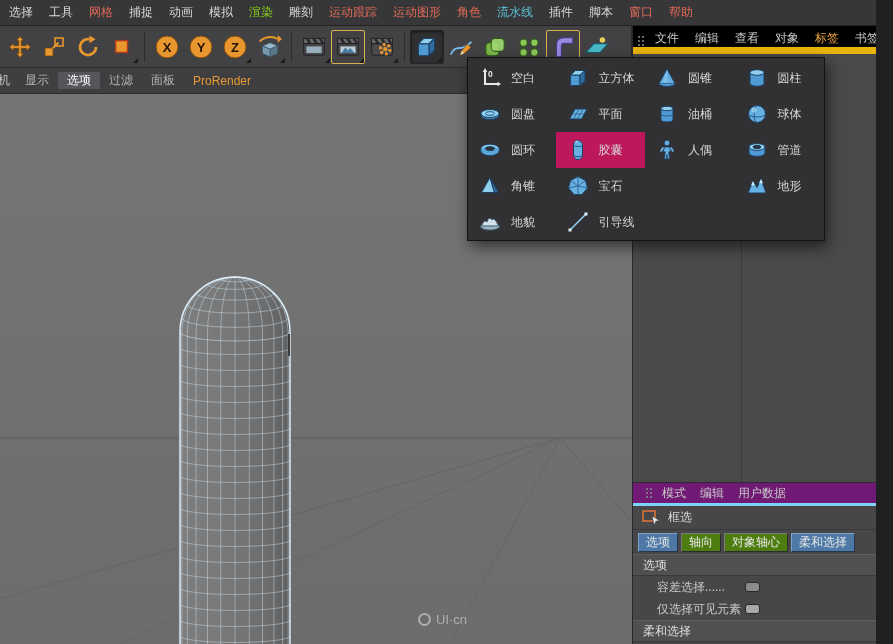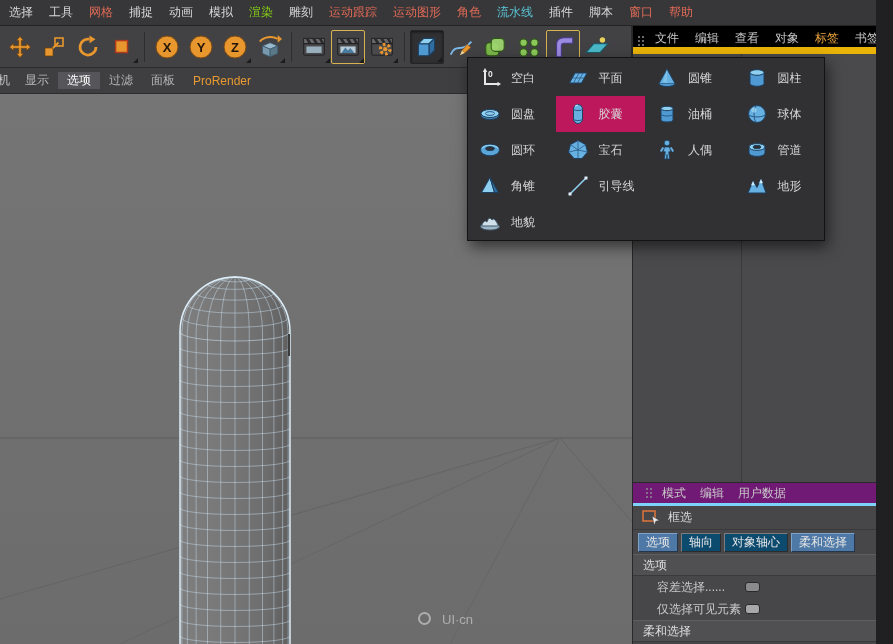--- a/index.html
+++ b/index.html
@@ -24,37 +24,37 @@
 .panel-menu .mi{padding:0 8px;color:#c8c8c8}
 #object-area{position:absolute;left:0;top:28px;width:261px;height:428px;background:#4a4a4c}
 .vline{position:absolute;top:0;width:1px;height:100%;background:#3a3a3c}
 
 
 #attr{position:absolute;left:0;top:456px;width:261px;height:162px;background:#47474a;border-top:1px solid #2a2a2c}
 #attr-menu{height:23px;background:#701a75;border-bottom:3px solid #7dd3fc;display:flex;align-items:center;padding-left:12px}
 #attr-menu .mi{padding:0 7px;color:#c8c8c8}
 #attr-tool{height:24px;display:flex;align-items:center;gap:7px;padding-left:8px;border-bottom:1px solid #3a3a3c}
 #attr-tabs{height:24px;display:flex;align-items:center;gap:3px;padding-left:5px}
-.tab{height:19px;padding:0 7px;display:flex;align-items:center;background:#0c4a6e;border:1px solid;border-color:#7c7c7e #2c2c2e #2c2c2e #7c7c7e;color:#e6e6e6;font-size:12px;white-space:nowrap}
+.tab{height:19px;padding:0 7px;display:flex;align-items:center;background:#4d7c0f;border:1px solid;border-color:#7c7c7e #2c2c2e #2c2c2e #7c7c7e;color:#e6e6e6;font-size:12px;white-space:nowrap}
 .tab.active{background:#4e79a6;border-color:#7fa3c8 #24374c #24374c #7fa3c8}
 .sect{height:22px;background:#505052;border-top:1px solid #5e5e60;border-bottom:1px solid #39393b;display:flex;align-items:center;padding-left:10px;color:#dedede}
 .prow{height:22px;display:flex;align-items:center;padding-left:24px;color:#c9c9c9;position:relative}
 .toggle{position:absolute;left:112px;top:6px;width:15px;height:10px;border-radius:3px;background:#8b8b8d;border:1px solid #29292b}
 .toggle.on{background:#a8a8aa}
 
 
 #vp-toolbar{position:absolute;left:0;top:68px;width:632px;height:26px;background:#3f3f41;border-bottom:1px solid #2c2c2e;border-right:1px solid #2a2a2c;display:flex;align-items:center}
 #vp-toolbar .mi{padding:0 9px;color:#b4b4b4;white-space:nowrap}
 #vp-toolbar .mi.partial{padding:0 6px 0 0;margin-left:-2px;color:#c4c4c4}
 #vp-toolbar .mi.active{color:#ffffff;background:#56565a}
 #vp-toolbar .mi.pro{color:#e89a30}
 
 
 #viewport{position:absolute;left:0;top:94px;width:632px;height:550px;background:linear-gradient(#757575,#6c6c6c);overflow:hidden}
-#watermark{position:absolute;left:418px;top:518px;display:flex;gap:11px;color:rgba(240,240,240,.5);font-size:13px}
+#watermark{position:absolute;left:418px;top:518px;display:flex;align-items:center;gap:5px;color:rgba(240,240,240,.5);font-size:13px}
 #watermark .ring{width:13px;height:13px;border:2px solid rgba(240,240,240,.5);border-radius:50%}
 
 
 #prim-menu{position:absolute;left:467px;top:57px;width:358px;height:184px;background:#313134;border:1px solid #131315;box-shadow:3px 6px 14px rgba(0,0,0,.55);display:flex;padding-top:2px;z-index:50}
 .pcol{display:flex;flex-direction:column}
 .pcol.c0{width:88px}.pcol.c1,.pcol.c2,.pcol.c3{width:90px}
 .prim-cell{height:36px;display:flex;align-items:center;gap:8px;padding-left:9px;cursor:default}
 .prim-cell.hl{background:#be185d}
 .prim-cell .plabel{color:#d6d6d6;white-space:nowrap}
 .picon{width:26px;height:26px;display:flex;align-items:center;justify-content:center;flex:none}
@@ -414,20 +414,30 @@
               <path d="M3.5 16 Q6 9 9 12 Q11 5.5 14 10 Q16.5 6.5 20.5 16 Z" fill="#cfe0ea" stroke="#41586b"></path>
             </svg>
           </span>
         <span class="plabel">地貌</span>
       </div>
     </div>
     <div class="pcol c1">
       <div class="prim-cell">
         <span class="picon">
             <svg width="24" height="24" viewBox="0 0 24 24">
+              <polygon points="4.5,9 14,9 14,19.5 4.5,19.5" fill="#4f9ad2" stroke="#1d3f60"></polygon>
+              <polygon points="4.5,9 9.5,4.5 19,4.5 14,9" fill="#8fd0f0" stroke="#1d3f60"></polygon>
+              <polygon points="14,9 19,4.5 19,15 14,19.5" fill="#2f6da0" stroke="#1d3f60"></polygon>
+            </svg>
+          </span>
+        <span class="plabel">立方体</span>
+      </div>
+      <div class="prim-cell">
+        <span class="picon">
+            <svg width="24" height="24" viewBox="0 0 24 24">
               <polygon points="3.5,17 9,7 21,7 15.5,17" fill="#66b0e2" stroke="#1d3f60"></polygon>
               <path d="M6.2 12 H18.2 M13 7 L7.5 17 M17 7 L11.5 17" stroke="#2a5a86" stroke-width="0.8" fill="none"></path>
             </svg>
           </span>
         <span class="plabel">平面</span>
       </div>
       <div class="prim-cell hl">
         <span class="picon">
             <svg width="24" height="24" viewBox="0 0 24 24">
               <rect x="7.5" y="2.5" width="9" height="19" rx="4.5" fill="#66b0e2" stroke="#1d3f60"></rect>

